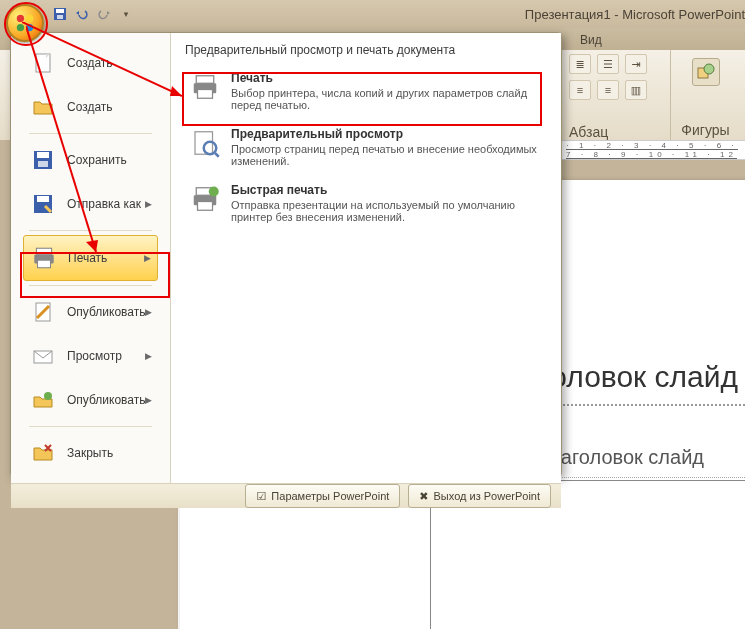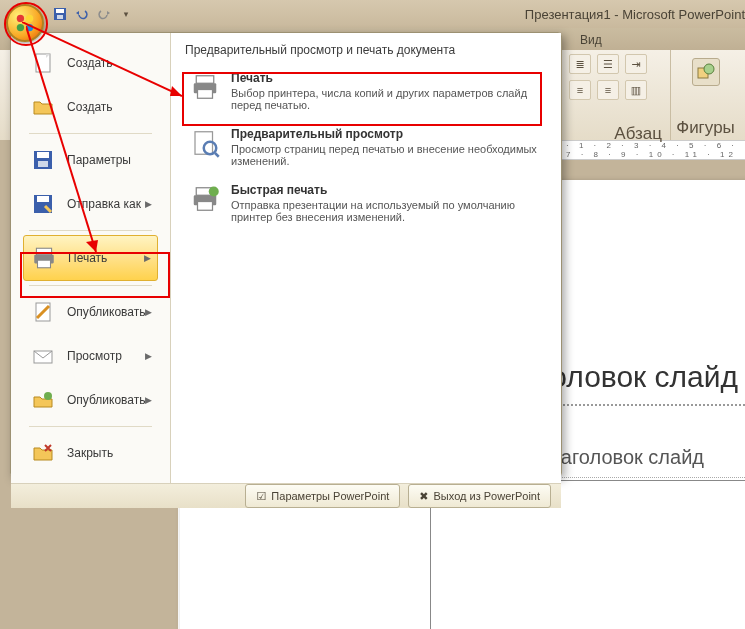--- a/index.html
+++ b/index.html
@@ -18,24 +18,24 @@
   .ribbon-tabs span { padding: 3px 20px; }
 
   
   .ribbon-body { height: 90px; background: linear-gradient(#f5f0e6,#e5dcc8); display:flex; }
   .ribbon-spacer { width: 560px; }
   .ribbon-group { border-left:1px solid #c9bda3; padding: 4px 8px 2px 8px; display:flex; flex-direction:column; justify-content:space-between; font-size:11px; color:#5c5140; }
   .rg-icons { display:flex; gap:6px; flex-wrap:wrap; }
   .rg-btn { width:22px; height:20px; background:#f5f0e6; border:1px solid #d2c7ae; border-radius:2px; display:flex;align-items:center;justify-content:center; }
   .rg-big { display:flex; flex-direction:column; align-items:center; gap:2px; padding:4px 6px; }
   .rg-big .shape { width:28px; height:28px; background:#e8dfc9; border:1px solid #b8ab8d; border-radius:3px; display:flex;align-items:center;justify-content:center; color:#6b8e23; }
-  .rg-label { text-align:right; font-size:17px; color:#5c5140;margin-top:24px; }
-
-  
-  .ruler { height: 20px; background:#fff; margin-left: 560px; border-top:1px solid #ccc; border-bottom:1px solid #ccc; font-size:8px; color:#666; display:flex; align-items:center; padding-left:6px; letter-spacing:4px; overflow:hidden;}
+  .rg-label { text-align:left; font-size:14px; color:#5c5140;margin-top:24px; }
+
+  
+  .ruler { height: 20px; background:#fff; margin-left: 560px; border-top:1px solid #ccc; border-bottom:1px solid #ccc; font-size:8px; color:#666; display:flex; align-items:center; padding-left:6px; letter-spacing:4px; overflow:hidden;text-decoration:underline;}
 
   
   .workspace { position:absolute; left:0; right:0; top:160px; bottom:0; background:#c3b49a; }
   .slide-canvas { position:absolute; left:180px; right:-80px; top:20px; bottom:-50px; background:#fff; box-shadow:2px 2px 6px rgba(0,0,0,.3); padding: 180px 40px 40px 360px; }
   .slide-canvas .t1 { font-size:30px; color:#333; border-bottom:2px dotted #999; padding-bottom:10px; margin-bottom:40px; white-space:nowrap;}
   .slide-canvas .t2 { font-size:20px; color:#555; border-bottom:1px dotted #aaa; padding-bottom:8px; white-space:nowrap;}
   .vruler { position:absolute; left:178px; top:10px; bottom:0; width:20px; background:#fff; border-right:1px solid #ccc; font-size:8px; color:#666; writing-mode:vertical-lr; text-align:center; padding-top:10px; letter-spacing:4px;}
   .slide-frame-outer { position:absolute; left:430px; top:320px; width:320px; height:240px; border:1px solid #888; background:#fff; }
 
   
@@ -170,21 +170,21 @@
       <div class="om-sep"></div>
 
       <div class="om-item">
         <span class="ic">
             <svg width="24" height="24" viewBox="0 0 24 24">
               <rect x="3" y="3" width="18" height="18" fill="#3b5fab"></rect>
               <rect x="6" y="4" width="12" height="6" fill="#fff"></rect>
               <rect x="7" y="13" width="10" height="6" fill="#cfd8e8"></rect>
             </svg>
           </span>
-        <span>Параметры</span>
+        <span>Сохранить</span>
       </div>
 
       <div class="om-item">
         <span class="ic">
             <svg width="24" height="24" viewBox="0 0 24 24">
               <rect x="3" y="3" width="18" height="18" fill="#3b5fab"></rect>
               <rect x="6" y="4" width="12" height="6" fill="#fff"></rect>
               <path d="M14 14 L20 20" stroke="#f4c659" stroke-width="3"></path>
             </svg>
           </span>

